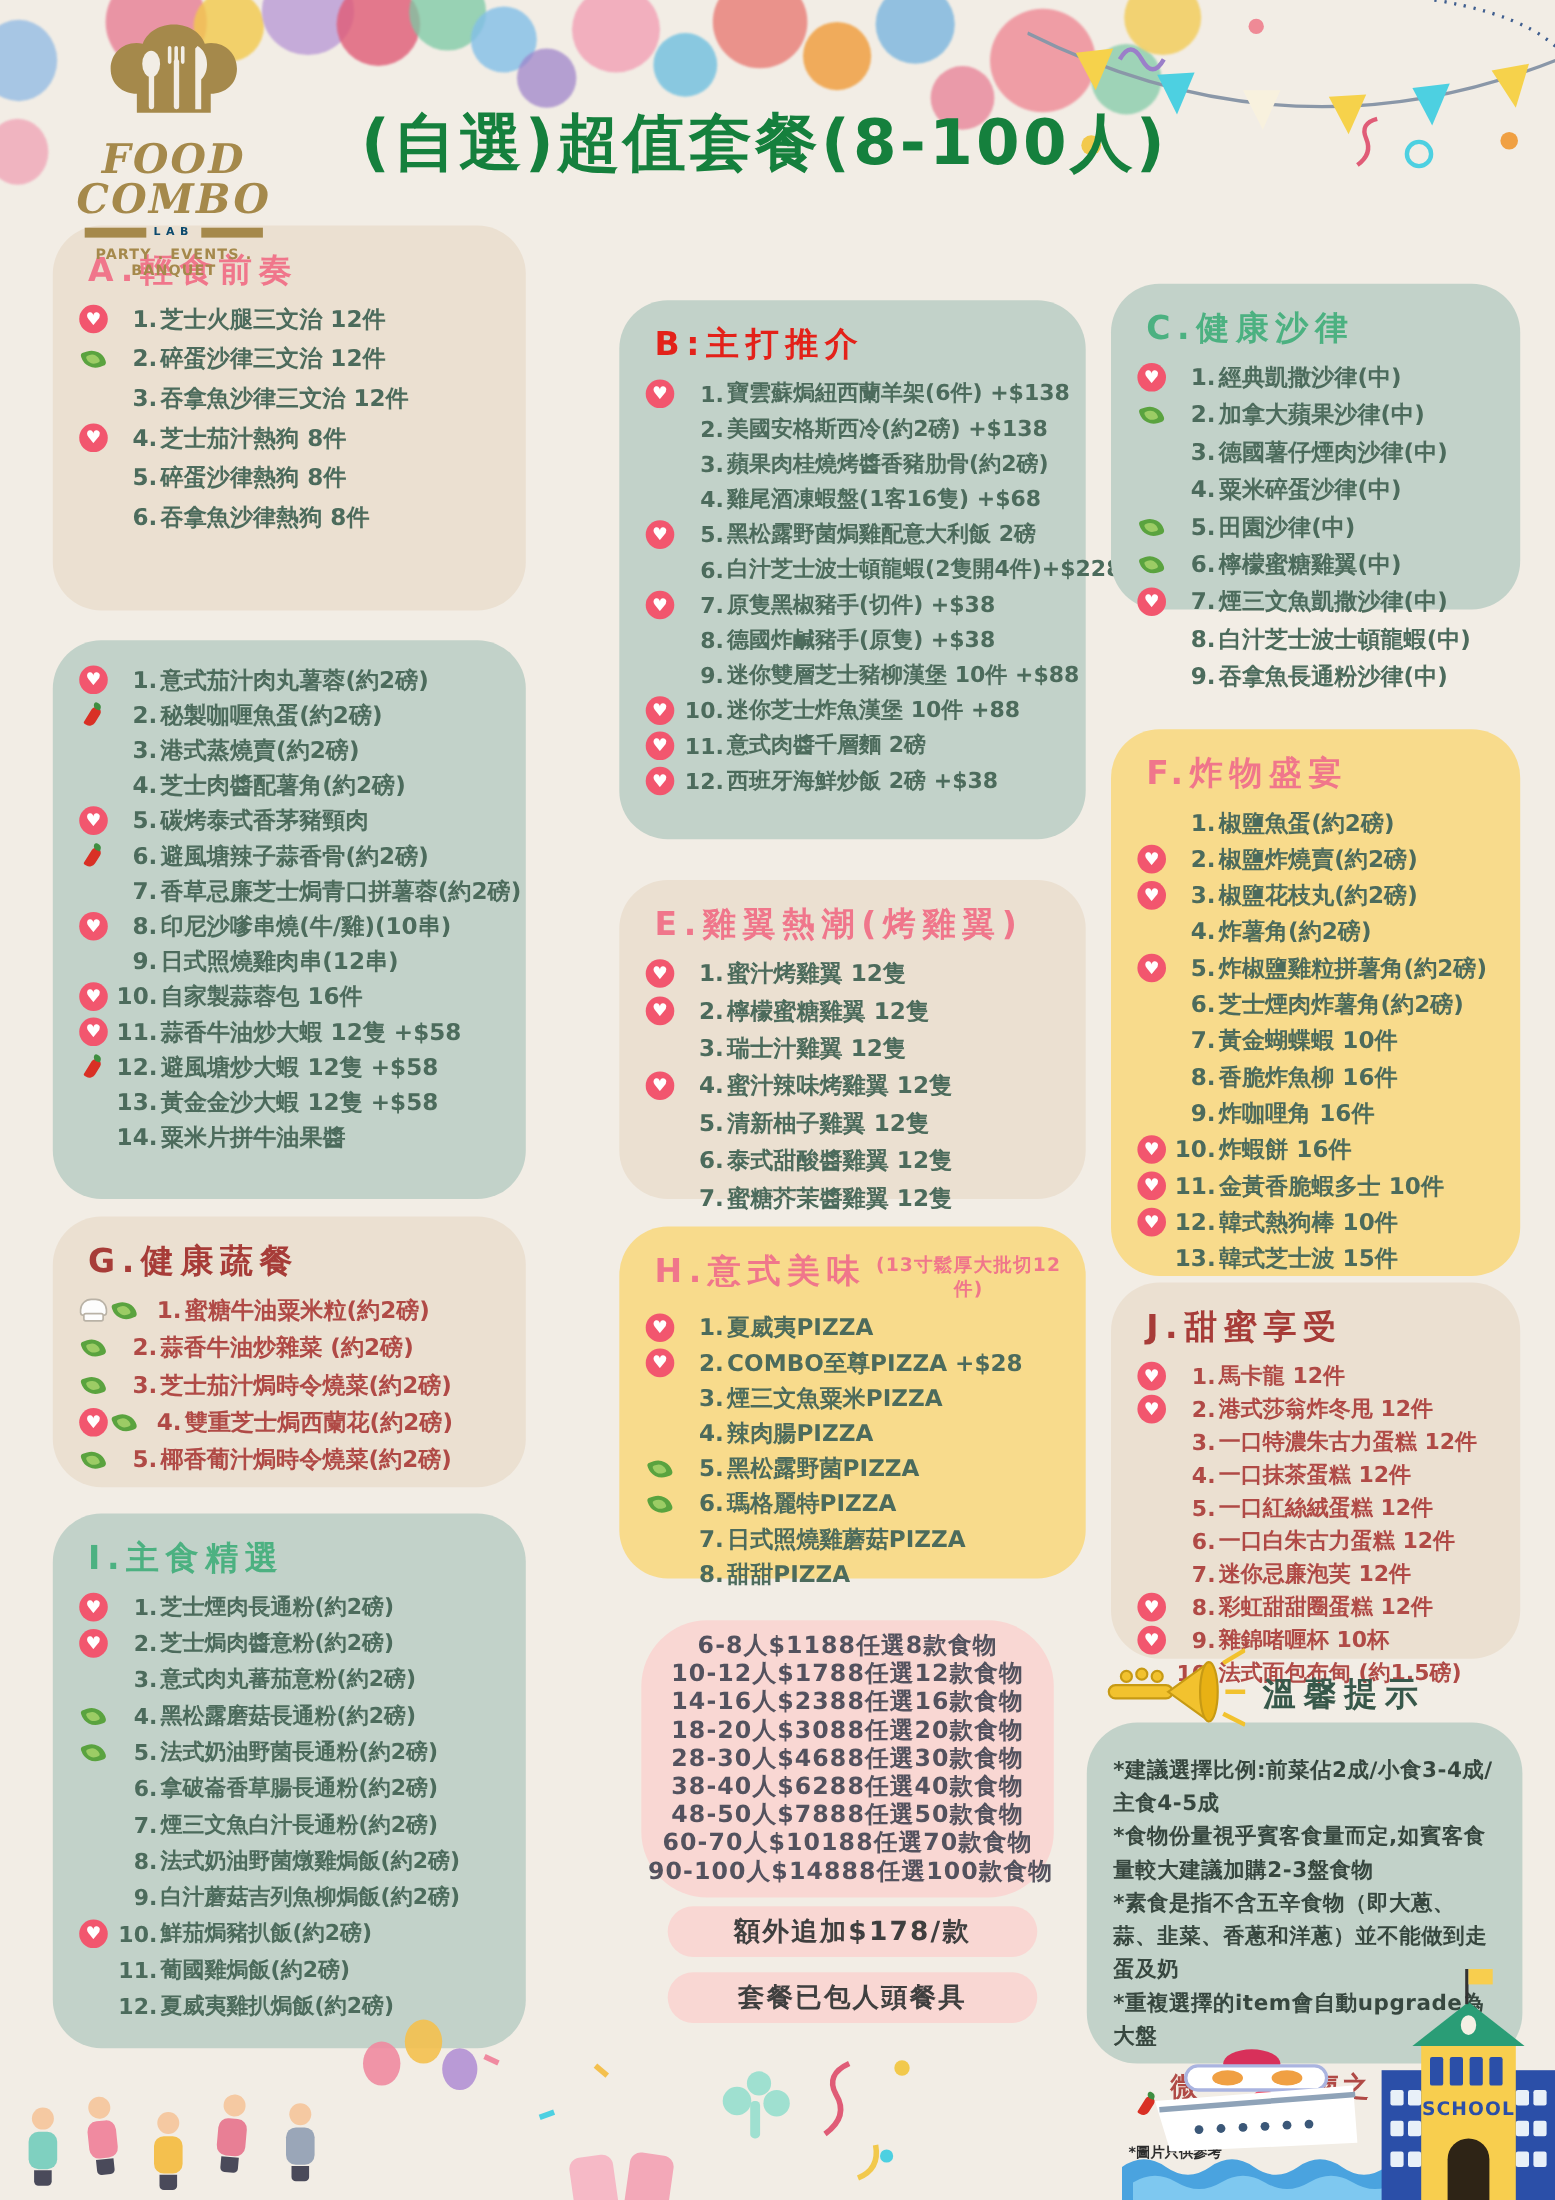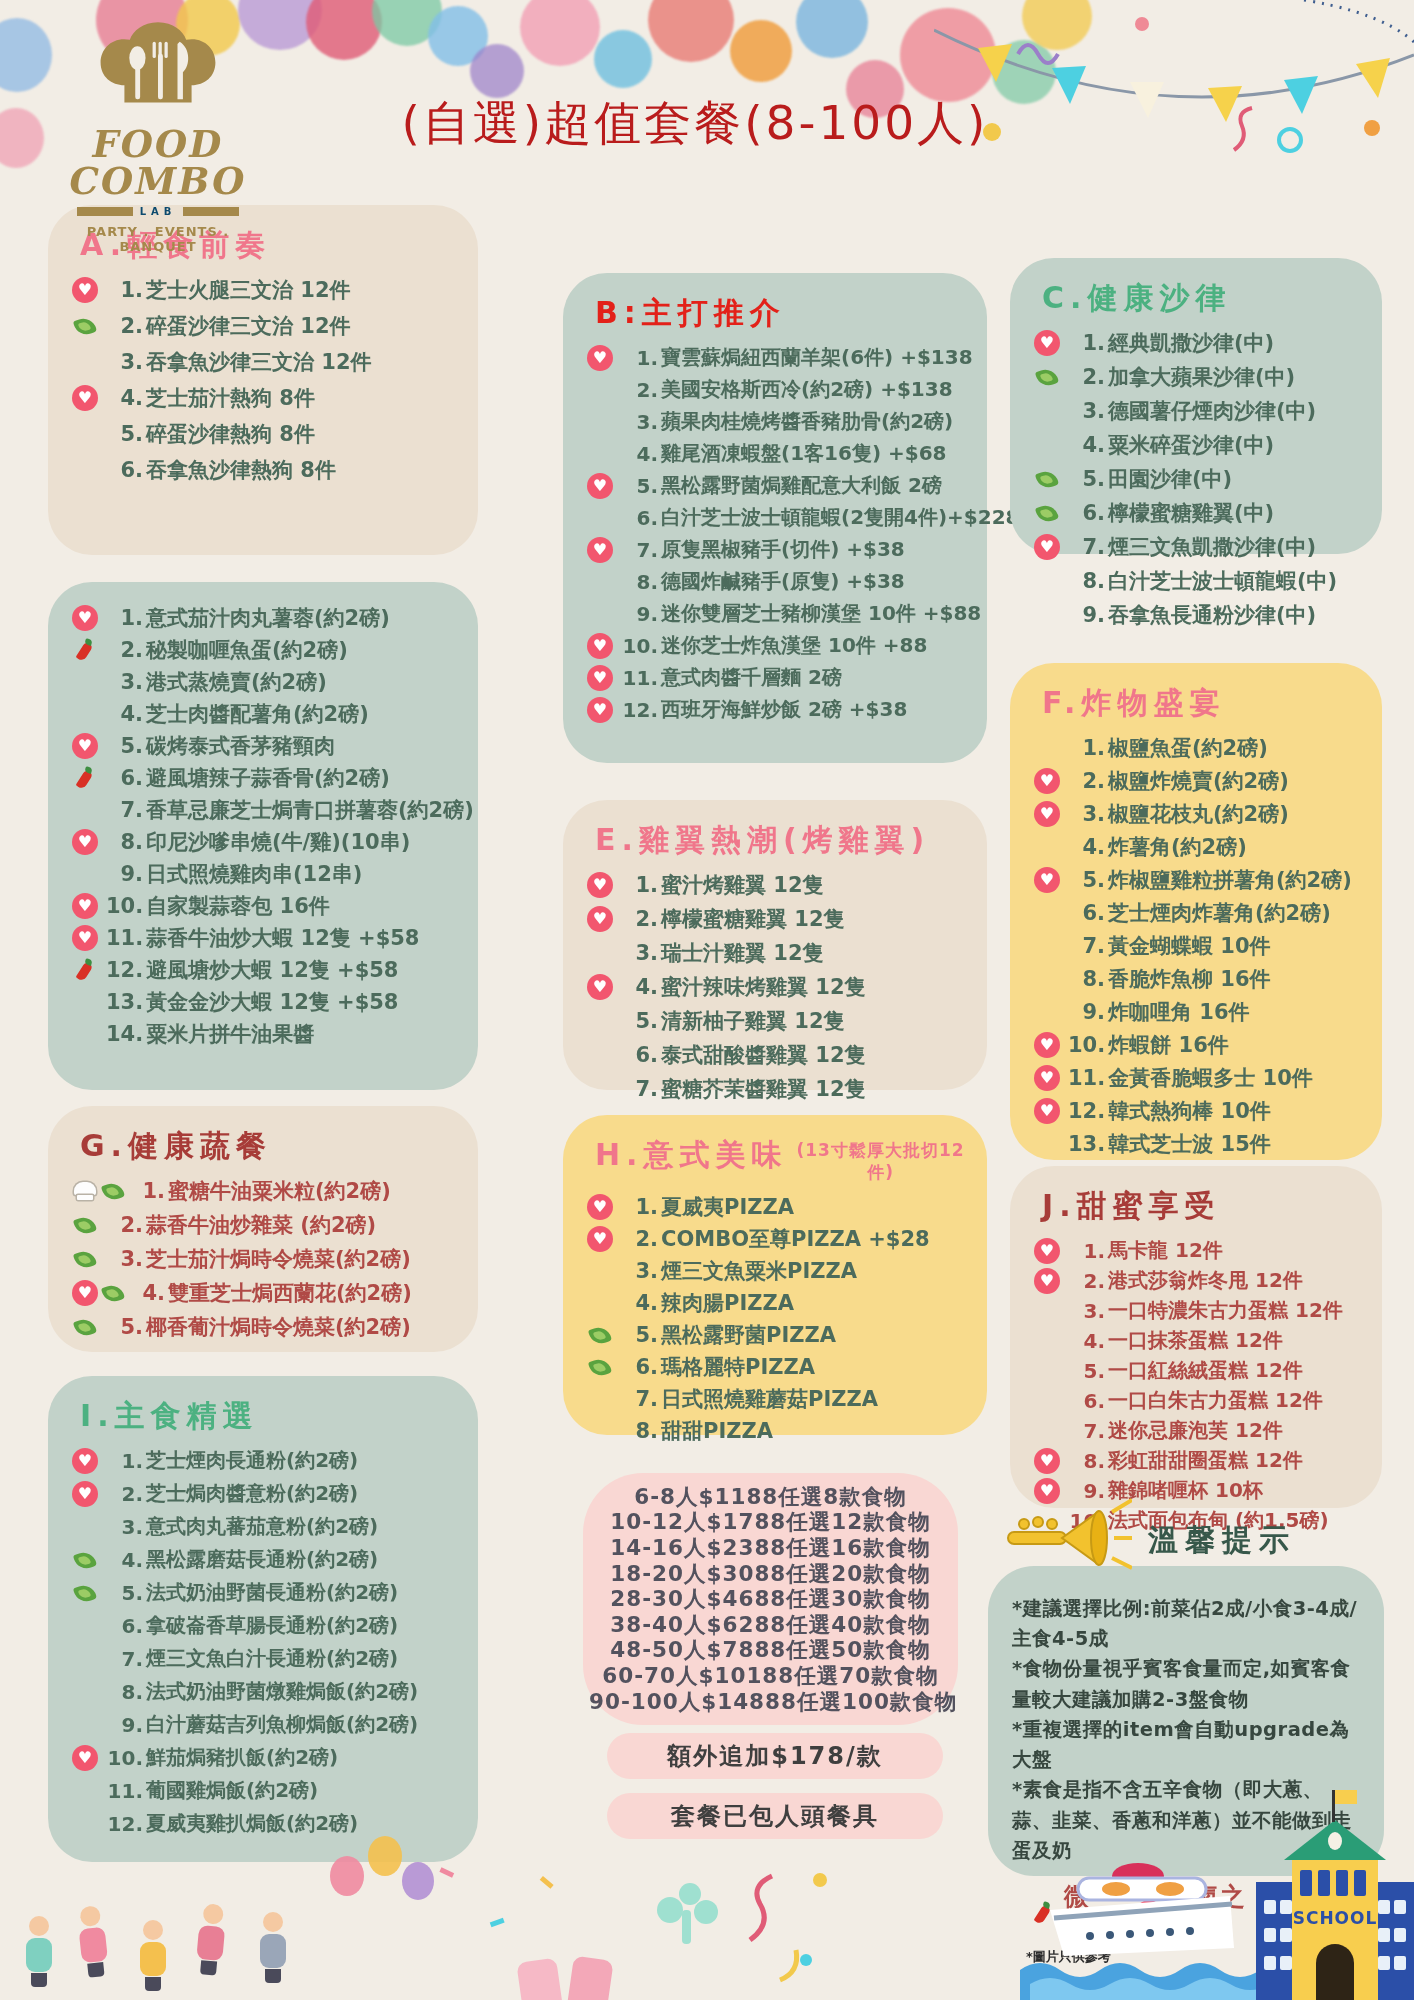--- a/index.html
+++ b/index.html
@@ -12,21 +12,21 @@
 
   
   .logo{position:absolute;left:58px;top:18px;width:200px;text-align:center;z-index:5;}
   .logo-text{font-family:"DejaVu Serif","Liberation Serif",serif;font-style:italic;font-weight:bold;
              color:#a5894b;font-size:37px;line-height:1.0;letter-spacing:2px;}
   .lab-row{display:flex;align-items:center;justify-content:center;gap:7px;margin-top:6px;}
   .lab-bar{width:56px;height:9px;background:#a5894b;}
   .lab-txt{color:#0c4a6e;font-weight:bold;font-size:10px;letter-spacing:5px;}
   .tagline{color:#a5894b;font-weight:bold;font-size:13px;letter-spacing:1px;margin-top:7px;}
   .page-title{position:absolute;left:300px;top:92px;width:790px;text-align:center;z-index:5;
-              font-size:47px;font-weight:normal;color:#b91c1c;letter-spacing:3px;}
+              font-size:57px;font-weight:bold;color:#15803d;letter-spacing:3px;}
 
   
   .box{position:absolute;border-radius:44px;box-sizing:border-box;padding:18px 12px 14px 24px;}
   .bg-beige{background:#ebe0d1;}
   .bg-sage{background:#c2d2c9;}
   .bg-yellow{background:#f8db8c;}
   .sec-title{margin:2px 0 10px 8px;font-size:30px;font-weight:bold;letter-spacing:6px;display:flex;align-items:flex-start;gap:8px;}
   .t-pink{color:#f0768b;} .t-red{color:#e32119;} .t-green{color:#4cb181;} .t-dred{color:#a73c38;}
   .sec-sub{font-size:17px;letter-spacing:1px;font-weight:bold;line-height:1.3;max-width:170px;margin-top:4px;text-align:center;}
 
@@ -823,22 +823,22 @@
     <ellipse cx="97" cy="46" rx="8" ry="27" fill="#e8b114" stroke="#c79a14" stroke-width="2"></ellipse>
     <line x1="110" y1="20" x2="130" y2="8" stroke="#f2c22e" stroke-width="4"></line>
     <line x1="112" y1="46" x2="132" y2="46" stroke="#f2c22e" stroke-width="4"></line>
     <line x1="110" y1="66" x2="130" y2="76" stroke="#f2c22e" stroke-width="4"></line>
   </svg>
   <div class="tips-header">溫馨提示</div>
   <div class="tips-box">
     <div>
         <div class="tip-line">*建議選擇比例:前菜佔2成/小食3-4成/主食4-5成</div>
         <div class="tip-line">*食物份量視乎賓客食量而定,如賓客食量較大建議加購2-3盤食物</div>
+        <div class="tip-line">*素食是指不含五辛食物（即大蔥、蒜、韭菜、香蔥和洋蔥）並不能做到走蛋及奶</div>
         <div class="tip-line">*重複選擇的item會自動upgrade為大盤</div>
-        <div class="tip-line">*素食是指不含五辛食物（即大蔥、蒜、韭菜、香蔥和洋蔥）並不能做到走蛋及奶</div>
       </div>
     <div class="legend">
         <div class="legend-item">
           <span class="ic ic-chili"></span>
           <span class="legend-label">微辣</span>
         </div>
         <div class="legend-item">
           <span class="ic ic-heart"></span>
           <span class="legend-label">人氣之選</span>
         </div>

